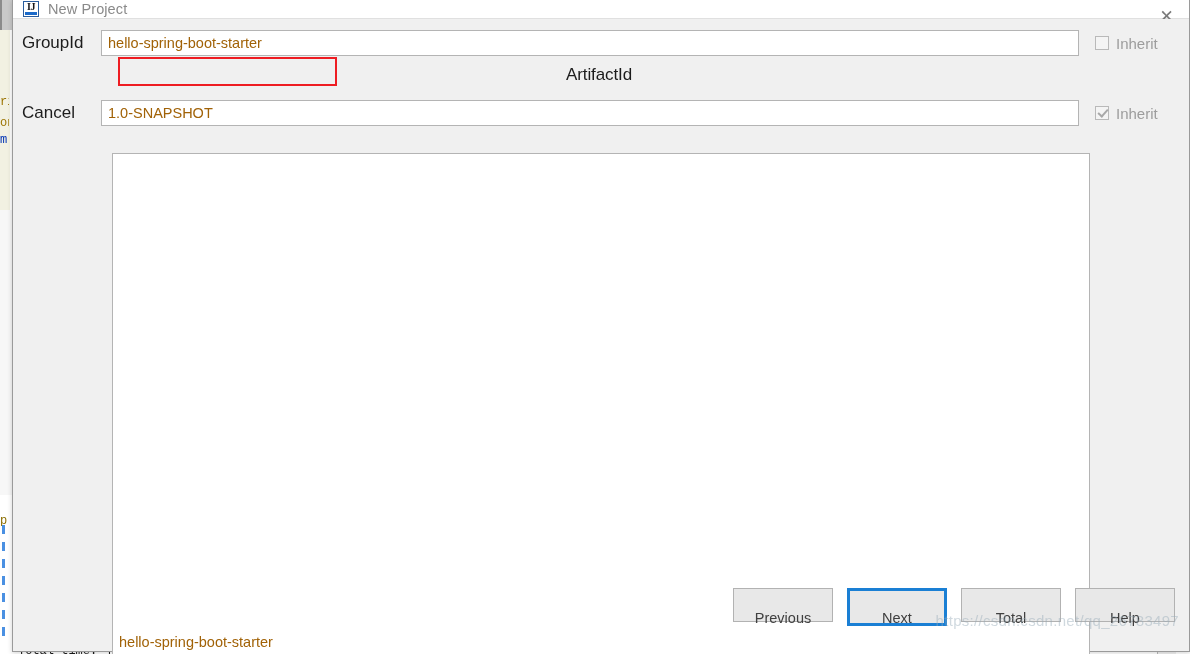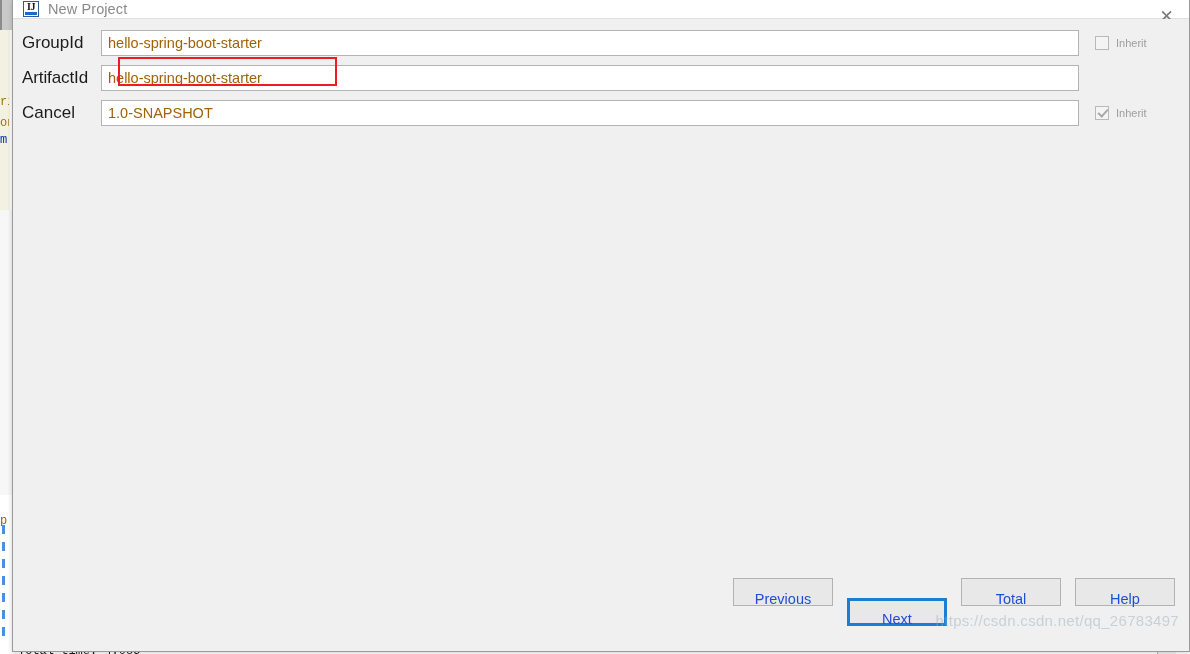--- a/index.html
+++ b/index.html
@@ -190,21 +190,21 @@
 
   .form-row {
     position: absolute;
     left: 0;
     width: 100%;
     height: 26px;
     display: flex;
     align-items: center;
   }
   #row-groupid   { top: 11px; }
-  #row-artifactid{ top: 46px; }
+  #row-artifactid{ top: 46px; flex-direction: column; }
   #row-version   { top: 81px; }
 
   .field-label {
     width: 88px;
     flex: 0 0 88px;
     padding-left: 9px;
     box-sizing: border-box;
     font-size: 17px;
     color: #1c1c1c;
   }
@@ -243,21 +243,21 @@
   .chk.checked::after {
     content: "";
     position: absolute;
     left: 4px; top: 0px;
     width: 4px; height: 8px;
     border: solid #a8a8a8;
     border-width: 0 2px 2px 0;
     transform: rotate(42deg);
   }
   .inherit-label {
-    font-size: 11px;
+    font-size: 15px;
     color: #9d9d9d;
   }
 
   
   #annotation-box {
     position: absolute;
     left: 105px;
     top: 38px;
     width: 219px;
     height: 29px;
@@ -270,36 +270,35 @@
   
   .button-bar {
     position: absolute;
     right: 14px;
     bottom: 13px;
     display: flex;
     gap: 14px;
   }
   .dlg-btn {
     width: 100px;
-    height: 28px;
+    height: 16px;
     background: #e8e8e8;
     border: 1px solid #b2b2b2;
     box-sizing: border-box;
     font-family: "Liberation Sans", sans-serif;
     font-size: 14.5px;
-    color: #1d4ed8;
+    color: #404040;
     cursor: pointer;
-    padding: 7px;
+    padding: 16px;
     line-height: 26px;
   }
   .dlg-btn.default {
     border: 3px solid #1a7fd4;
     background: #e8e8e8;
     line-height: 22px;
-    margin-top: 20px;
   }
 
   .watermark {
     position: absolute;
     right: 10px;
     bottom: 10px;
     font-family: "Liberation Sans", sans-serif;
     font-size: 15px;
     color: rgba(150,170,185,0.45);
     letter-spacing: 0.3px;

